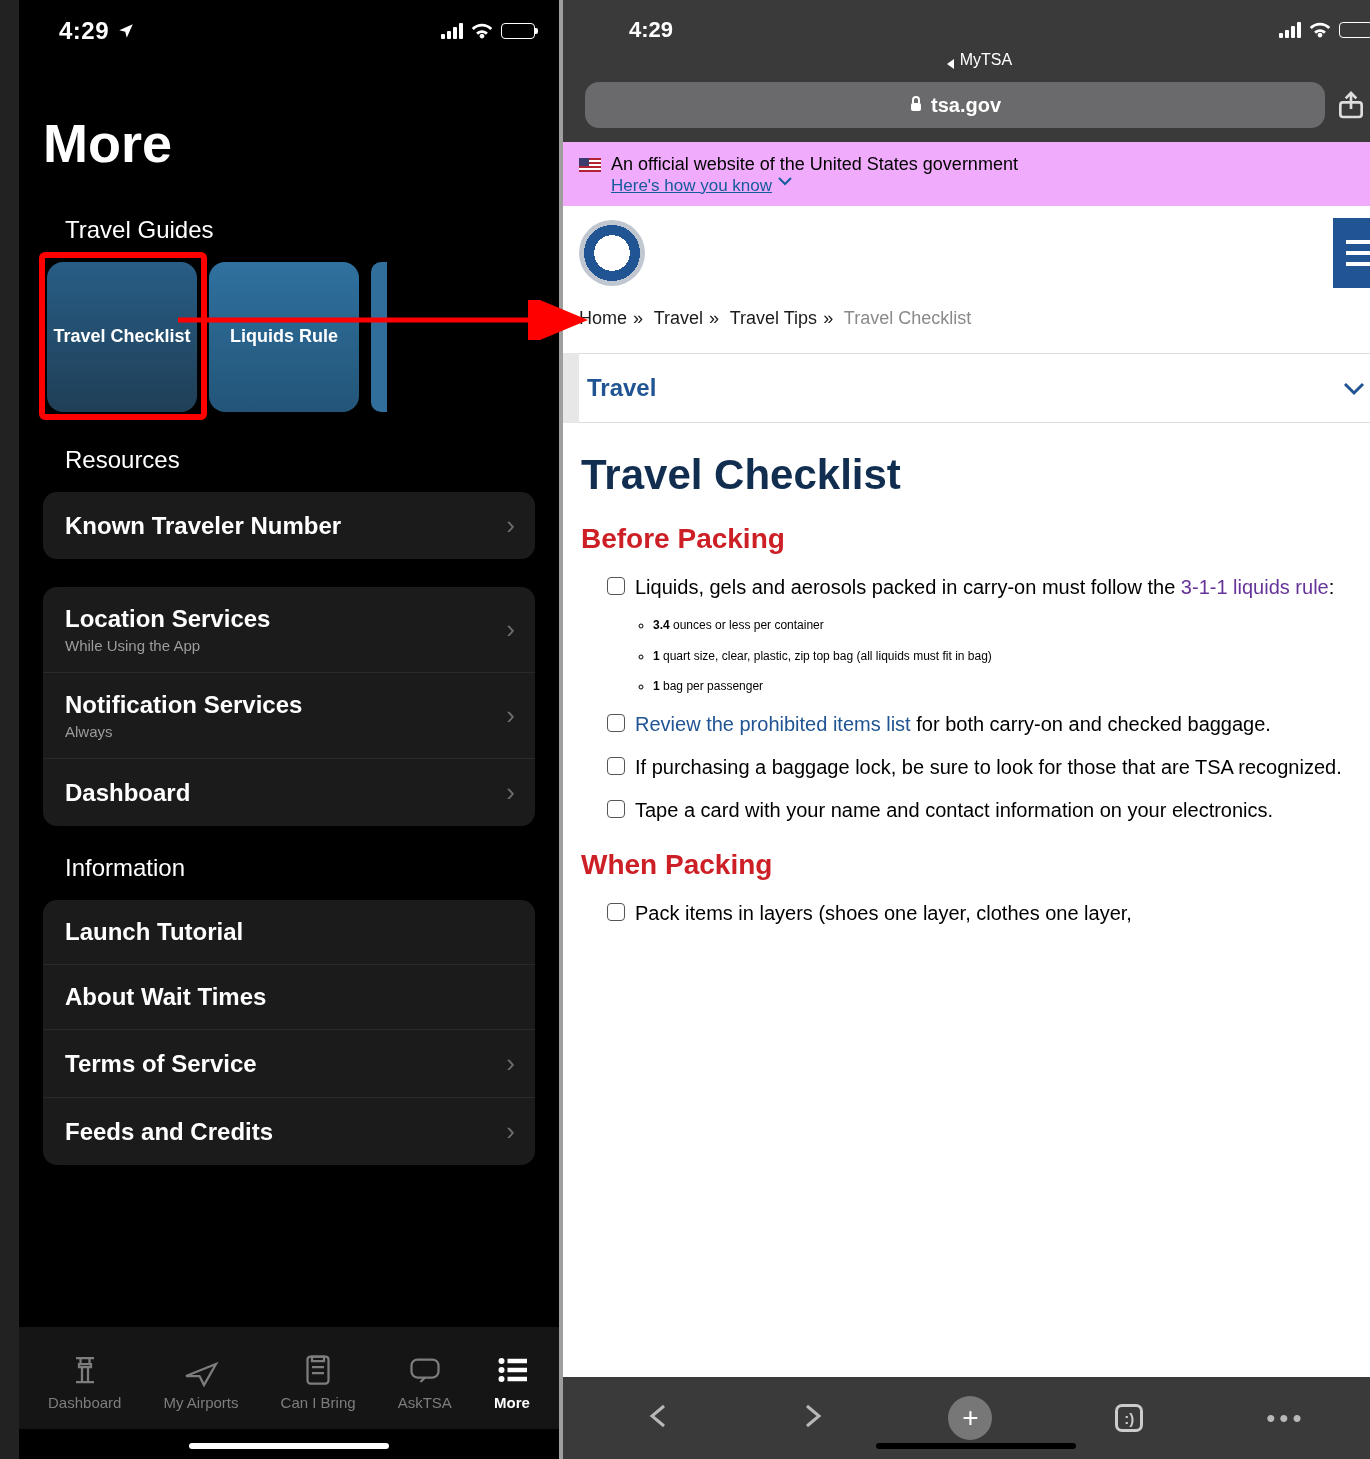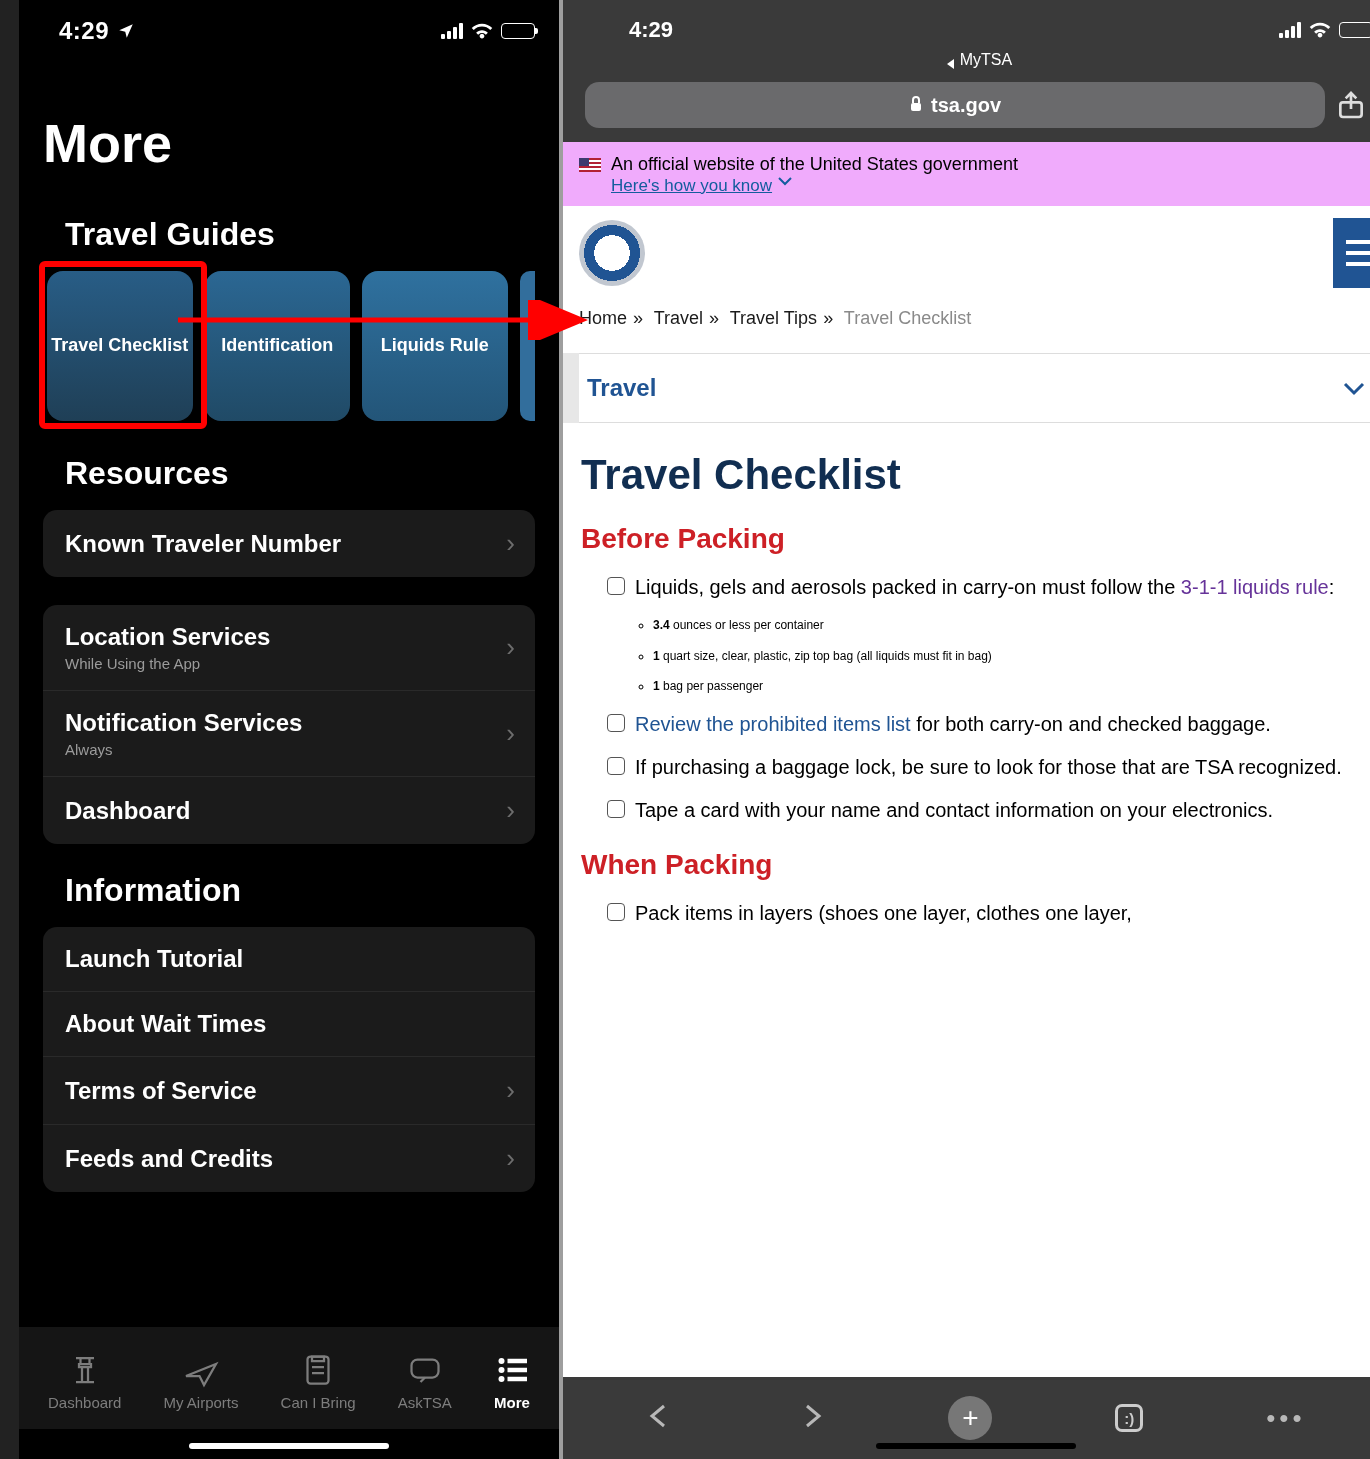--- a/index.html
+++ b/index.html
@@ -18,21 +18,21 @@
   .signal span:nth-child(1){height:5px;} .signal span:nth-child(2){height:8px;}
   .signal span:nth-child(3){height:12px;} .signal span:nth-child(4){height:16px;}
   .wifi-ico { width:22px; height:18px; }
   .batt { width:34px; height:16px; border:1.5px solid #fff; border-radius:4px; position:relative; }
   .batt:after { content:""; position:absolute; right:-4px; top:4px; width:3px; height:6px; background:#fff; border-radius:0 2px 2px 0; }
   .batt .fill { background:#fff; height:100%; width:75%; border-radius:2px; }
 
   .page-scroll { padding:0 24px 0 24px; height: calc(100% - 62px - 102px - 30px); overflow:hidden; }
 
   .page-title { font-size:54px; font-weight:800; margin:50px 0 42px 0; }
-  .section-h { font-size:32px; font-weight:700; margin:14px 0 18px 22px; }
+  .section-h { font-size:24px; font-weight:400; margin:14px 0 18px 22px; }
 
   .guides-row { display:flex; gap:12px; padding-left:4px; margin-bottom:34px; position:relative; }
   .guide-card { width:150px; height:150px; border-radius:16px; background:linear-gradient(#285d86,#1f3f56); color:#fff;
                 display:flex; align-items:center; justify-content:center; text-align:center; font-size:18px; font-weight:600;
                 position:relative; overflow:hidden; line-height:1.2; }
   .guide-card.peek { width:16px; border-radius:10px 0 0 10px; background:#326e9c; }
   .highlight-box { position:absolute; border:6px solid #ff0000; border-radius:6px; pointer-events:none; }
 
   .settings-group { background:#1b1b1b; border-radius:14px; overflow:hidden; margin-bottom:28px; }
   .settings-row { padding:18px 20px 18px 22px; display:flex; align-items:center; border-bottom:1px solid #2a2a2a; position:relative; }
@@ -144,23 +144,20 @@
       </span>
     </div>
 
     <div class="page-scroll">
       <div class="page-title">More</div>
 
       <div class="section-h">Travel Guides</div>
       <div class="guides-row">
         <div class="guide-card">
           <span>Travel Checklist</span>
-        </div>
-        <div class="guide-card" style="background:linear-gradient(#2b6793,#204a66);">
-          <span>Identification</span>
         </div>
         <div class="guide-card" style="background:linear-gradient(#2f719f,#235578);">
           <span>Liquids Rule</span>
         </div>
         <div class="guide-card peek"></div>
         <div class="highlight-box" style="left:-4px; top:-10px; width:168px; height:168px;"></div>
       </div>
 
       <div class="section-h">Resources</div>
       <div class="settings-group">

